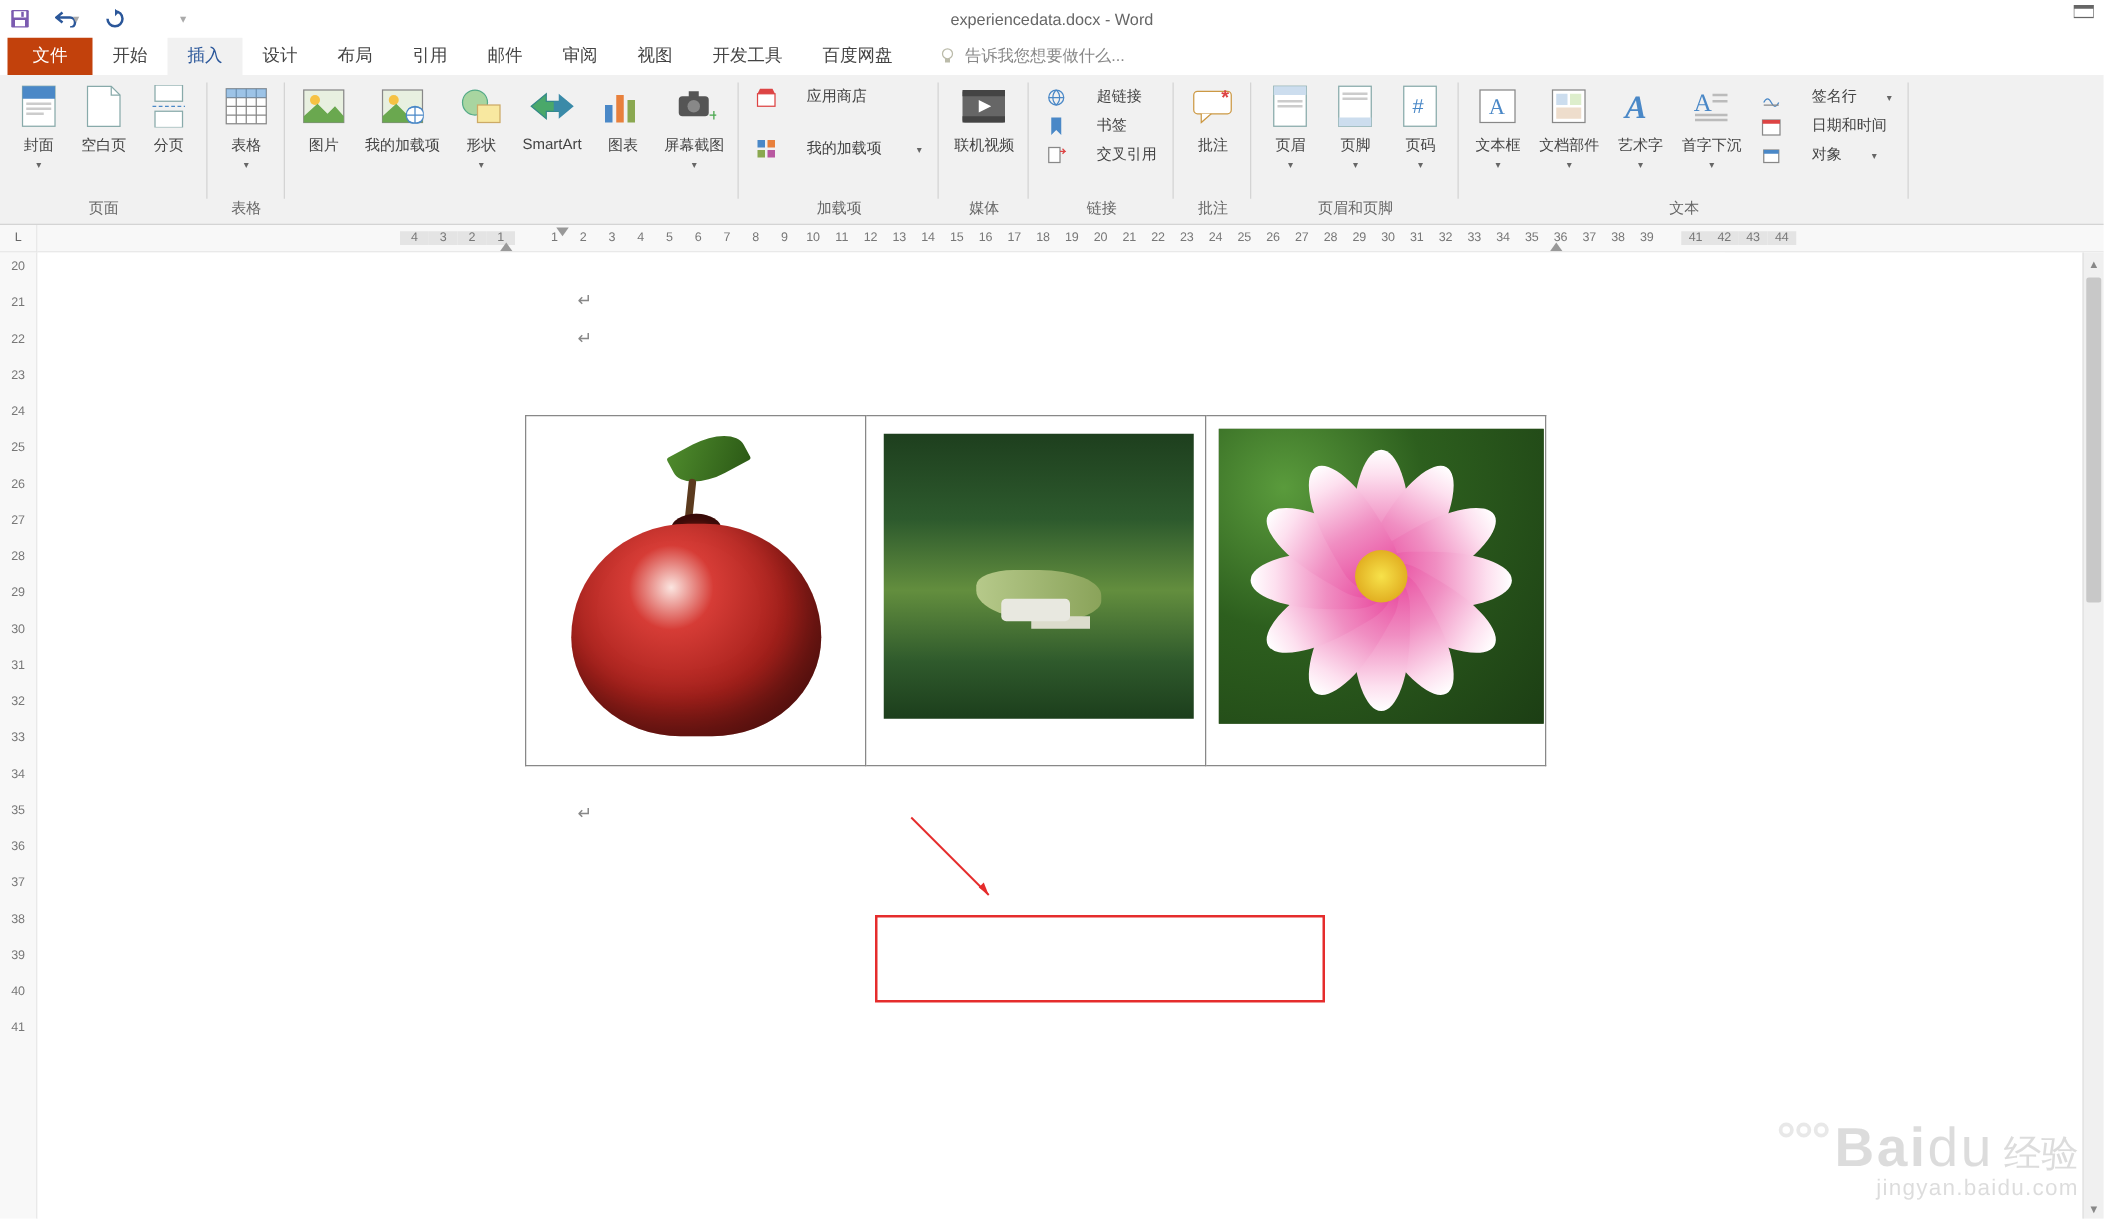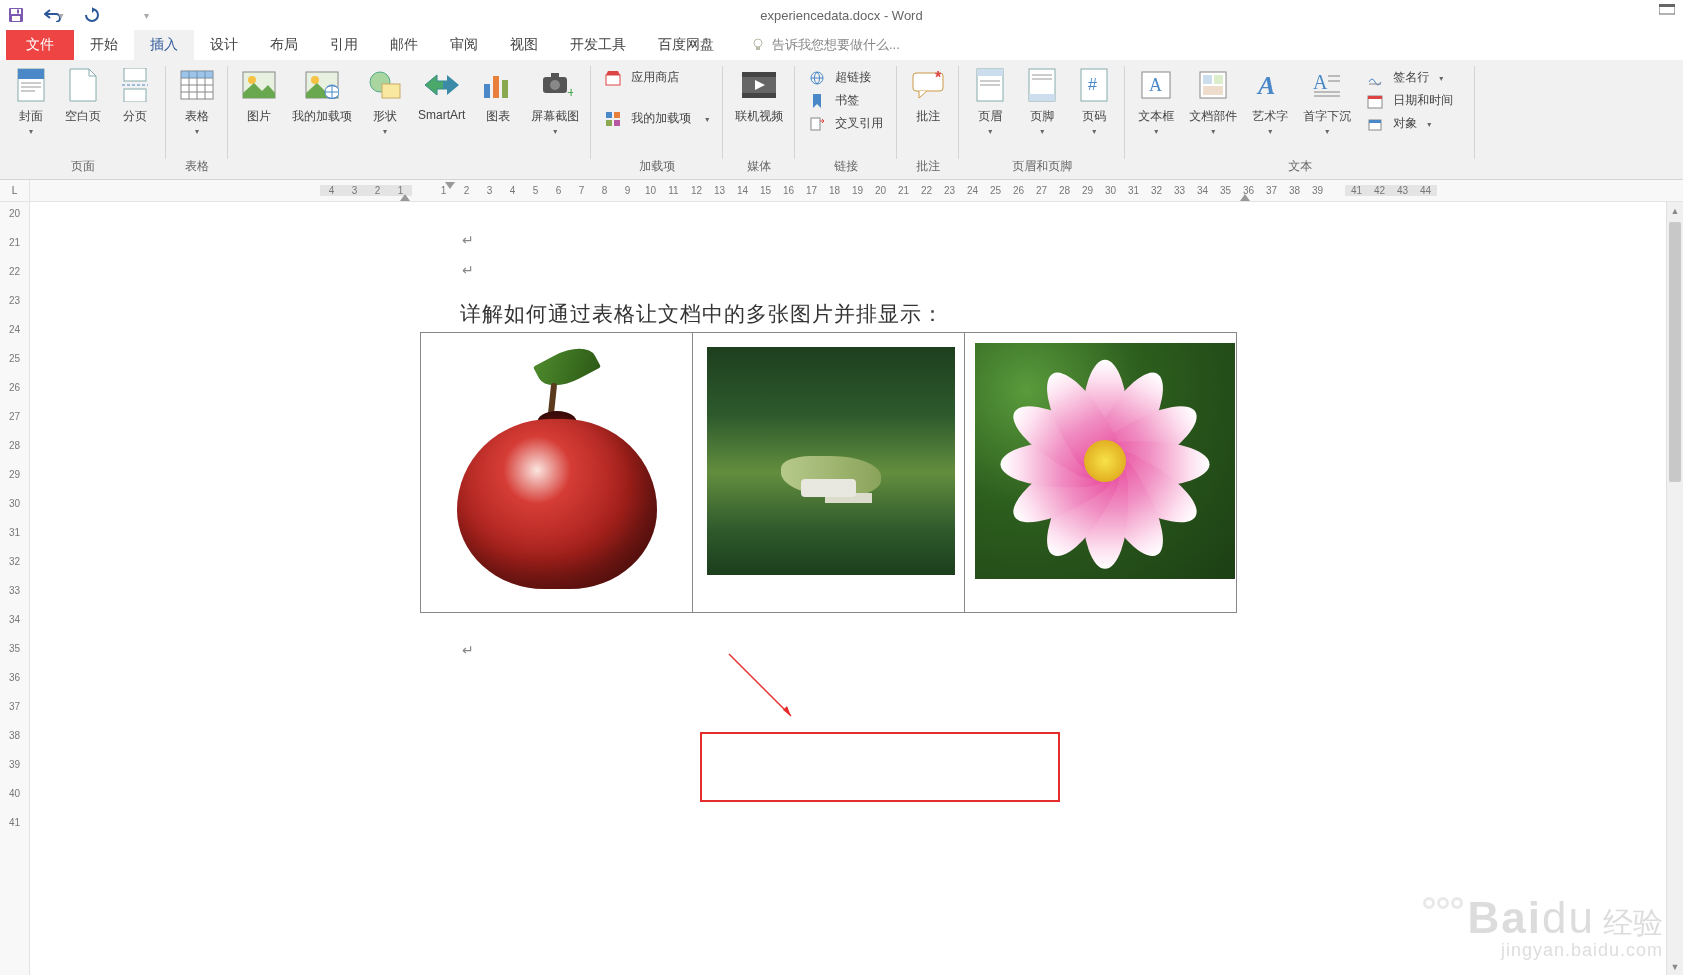--- a/index.html
+++ b/index.html
@@ -9,38 +9,38 @@
   .titlebar { height: 30px; background: #fff; display: flex; align-items: center; padding: 0 4px; position: relative; }
   .qat { display: flex; align-items: center; gap: 14px; }
   .qat-btn { width: 24px; height: 24px; display: flex; align-items: center; justify-content: center; cursor: pointer; color: #2b579a; }
   .qat-sep { color: #aaa; font-size: 10px; margin-left: -4px; }
   .title-text { position: absolute; left: 50%; transform: translateX(-50%); color: #666; font-size: 13px; }
   .title-right { position: absolute; right: 8px; top: 4px; color: #666; }
 
   
   .tabs { height: 30px; background: #fff; display: flex; align-items: flex-end; padding-left: 6px; border-bottom: 0; }
   .tab { padding: 6px 16px; font-size: 14px; color: #444; cursor: pointer; }
-  .tab.file { background: #ef4444; color: #fff; padding: 6px 20px; }
+  .tab.file { background: #c2410c; color: #fff; padding: 6px 20px; }
   .tab.active { background: #f1f1f1; color: #2b579a; }
   .tell-me { margin-left: 20px; display: flex; align-items: center; color: #888; font-size: 13px; padding: 6px 0; justify-content: space-between; }
   .tell-me svg { margin-right: 6px; }
 
   
   .ribbon { height: 120px; background: #f1f1f1; border-bottom: 1px solid #d4d4d4; display: flex; }
   .group { display: flex; flex-direction: column; padding: 4px 6px 2px 6px; position: relative; }
   .group::after { content: ""; position: absolute; right: 0; top: 6px; bottom: 20px; width: 1px; background: #d4d4d4; }
   .group-body { flex: 1; display: flex; align-items: flex-start; gap: 2px; }
   .group-label { text-align: center; font-size: 12px; color: #666; padding: 2px 0; }
   .big-btn { display: flex; flex-direction: column; align-items: center; justify-content: flex-start; padding: 2px 6px; min-width: 44px; cursor: pointer; }
   .big-btn .icon-box { width: 38px; height: 38px; display: flex; align-items: center; justify-content: center; margin-bottom: 4px; }
   .big-btn .lbl { font-size: 12px; color: #444; text-align: center; white-space: nowrap; }
   .drop-arrow { font-size: 8px; color: #666; margin-top: 2px; }
 
   .small-stack { display: flex; flex-direction: column; gap: 0; justify-content: flex-start; padding: 2px 4px; }
-  .small-btn { display: flex; align-items: center; gap: 10px; padding: 3px 4px; font-size: 12px; cursor: pointer; white-space: nowrap; }
+  .small-btn { display: flex; align-items: center; gap: 24px; padding: 3px 4px; font-size: 12px; cursor: pointer; white-space: nowrap; }
   .small-btn .mini-icon { width: 16px; height: 16px; display: flex; align-items: center; justify-content: center; }
 
   
   .workspace { position: absolute; top: 180px; left: 0; right: 0; bottom: 0; background: #fff; display: flex; }
   .corner { width: 30px; height: 22px; background: #f8f8f8; border-right: 1px solid #e4e4e4; border-bottom: 1px solid #e4e4e4; display: flex; align-items: center; justify-content: center; font-size: 10px; color: #666; }
   .ruler-h-wrap { position: absolute; top: 0; left: 30px; right: 0; height: 22px; background: #f8f8f8; border-bottom: 1px solid #e4e4e4; overflow: hidden; font-size: 10px; color: #777; display: flex; align-items: center; padding-left: 290px; letter-spacing: 0; }
   .ruler-h-wrap span { display: inline-block; width: 23px; text-align: center; }
   .ruler-h-wrap .dark { background: #e4e4e4; }
   .ind { position: absolute; width: 0; height: 0; }
   .ind.top { top: 2px; border-left: 5px solid transparent; border-right: 5px solid transparent; border-top: 7px solid #999; }
@@ -576,21 +576,20 @@
       <div>38</div>
       <div>39</div>
       <div>40</div>
       <div>41</div>
     </div>
 
   <div class="doc-area">
     <div class="page">
       <span class="pmark" style="left:142px; top:30px;">↵</span>
       <span class="pmark" style="left:142px; top:60px;">↵</span>
-      <div class="body-text">详解如何通过表格让文档中的多张图片并排显示：</div>
 
       <table class="img-table">
         <tbody>
             <tr>
           <td>
             <div class="apple-cell" style="width:100%;height:100%;">
               <div class="apple-leaf"></div>
               <div class="apple-stem"></div>
               <div class="apple-dip"></div>
               <div class="apple-body"></div>

